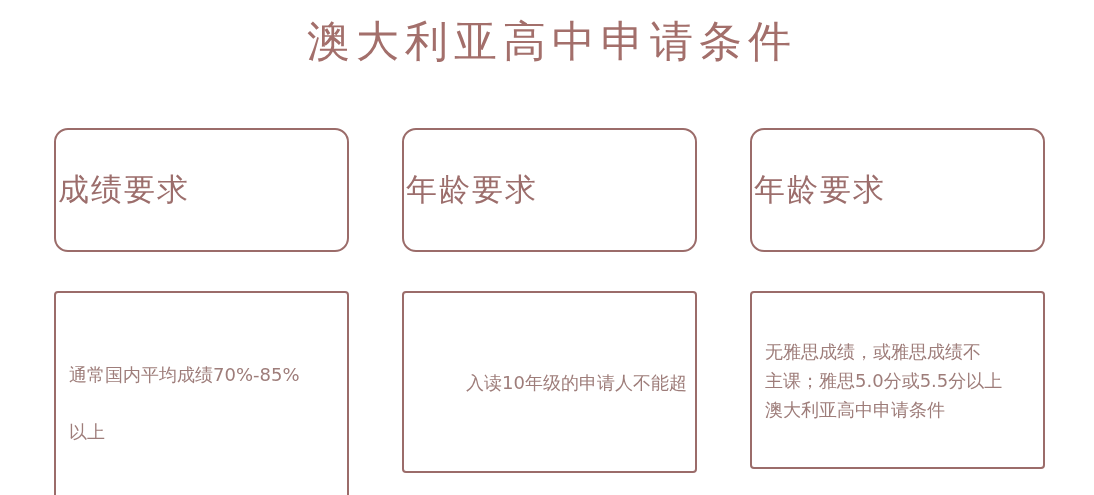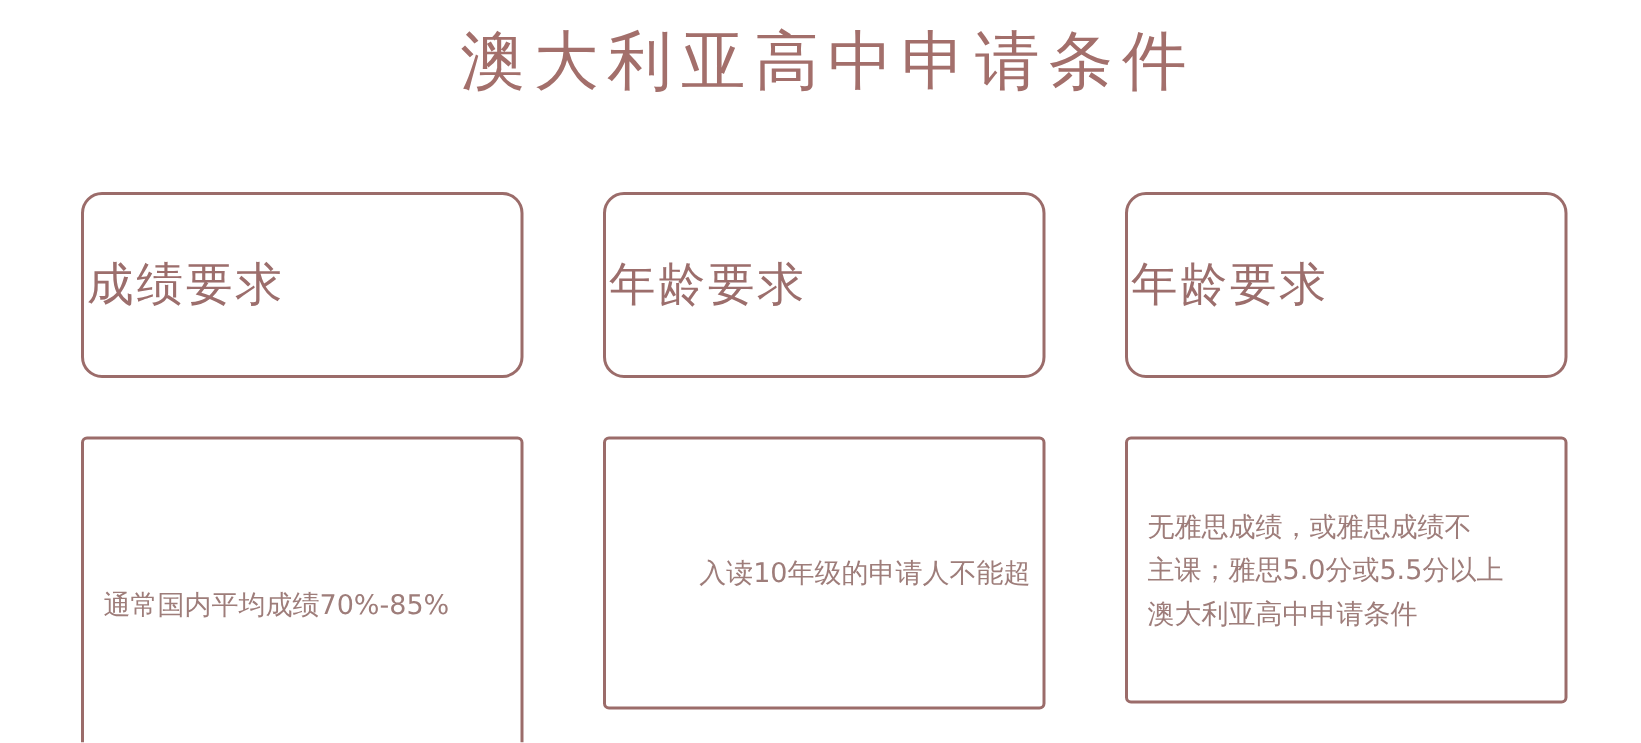--- a/index.html
+++ b/index.html
@@ -80,20 +80,21 @@
 <div class="page">
 
   <h1 class="title">澳大利亚高中申请条件</h1>
 
   <section class="column col-0">
     <div class="header-box">
       <span>成绩要求</span>
     </div>
     <div class="body-box">
       <p class="body-line">通常国内平均成绩70%-85%</p>
+      <p class="body-line">以上</p>
     </div>
   </section>
 
   <section class="column col-1">
     <div class="header-box">
       <span>年龄要求</span>
     </div>
     <div class="body-box">
       <p class="body-line">入读10年级的申请人不能超</p>
     </div>

